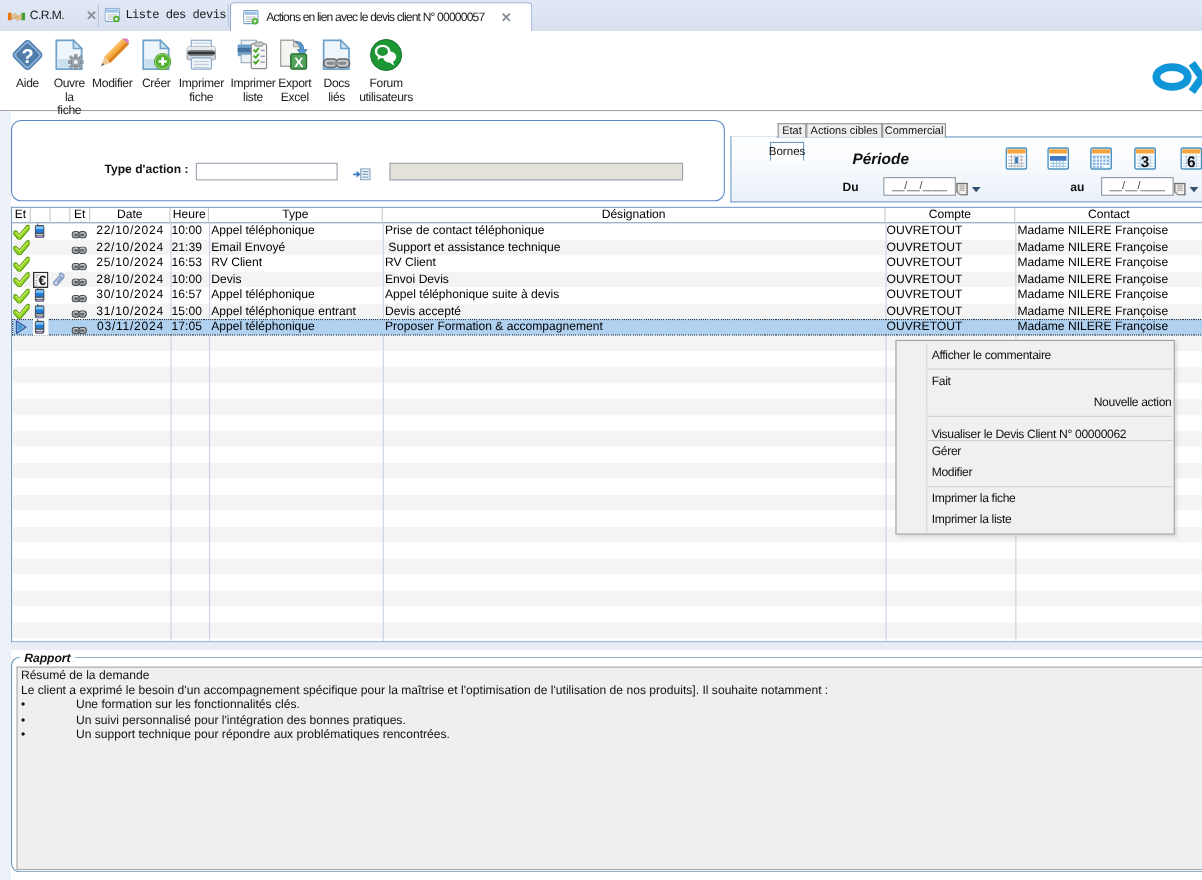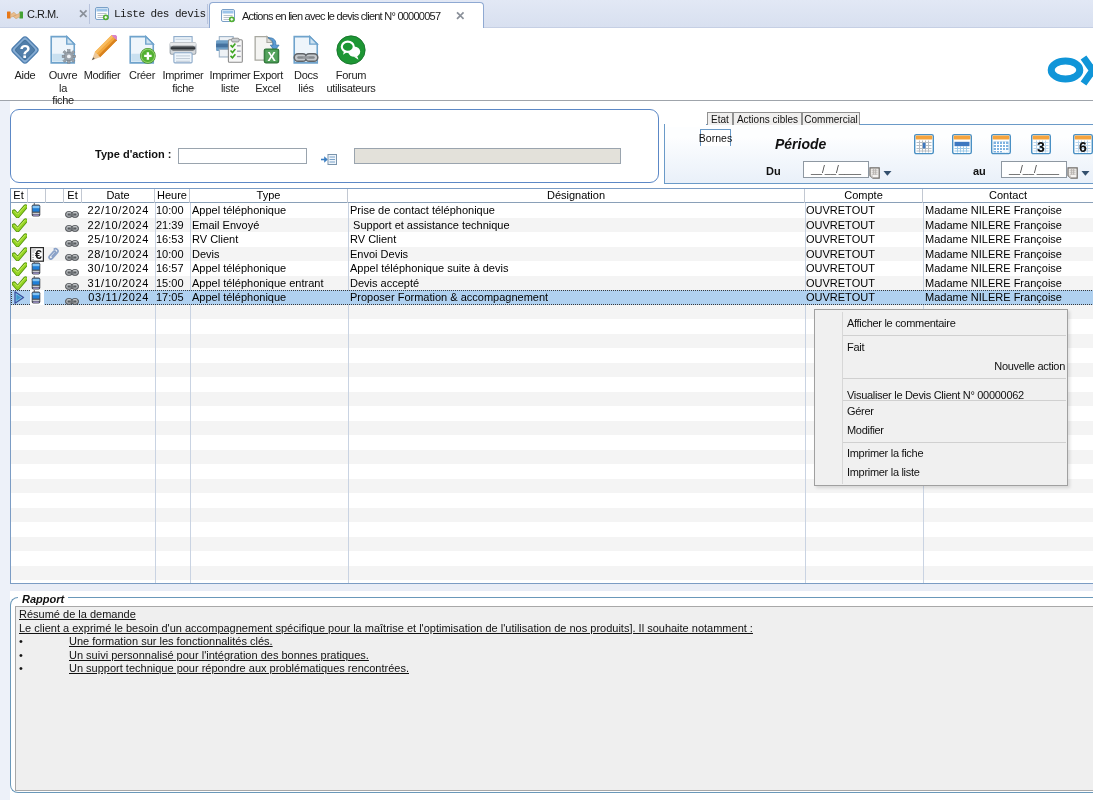--- a/index.html
+++ b/index.html
@@ -52,21 +52,21 @@
   border:1px solid #a0a0a0; box-shadow:2px 2px 3px rgba(0,0,0,0.12); z-index:10; }
 .mitem { position:absolute; left:32px; width:218px; height:19px; line-height:19px;
   font-size:11px; letter-spacing:-0.3px; color:#111; }
 .msep { position:absolute; left:28px; width:223px; height:1px; background:#d0d0d0; }
 #rapport { left:10px; top:597px; width:1083px; height:196px;
   border:1.2px solid #6a98b9; border-right:none; border-radius:8px 0 0 8px; }
 #raplbl { left:18px; top:593px; background:#fff; padding:0 4px; font-size:11px;
   font-weight:bold; font-style:italic; color:#111; }
 #raptext { left:15px; top:606px; width:1078px; height:185px; background:#efefef;
   border:1px solid #a8a8a8; border-right:none; font-size:11px; color:#111;
-  line-height:13.5px; padding:1px 0 0 3px;text-decoration:underline; }
+  line-height:13.5px; padding:1px 0 0 3px; }
 .bl { display:inline-block; width:50px; }
 </style>
 </head>
 <body>
 <div id="app">
 <div id="tabbar" class="abs"></div>
 <div class="tab" style="left:7px;">
       <svg width="16" height="13" viewBox="0 0 16 13" style="">
         <rect x="0" y="3.5" width="3.6" height="7" rx="0.5" fill="#e87817"></rect>
         <rect x="12.4" y="3.5" width="3.6" height="7" rx="0.5" fill="#44a234"></rect>

